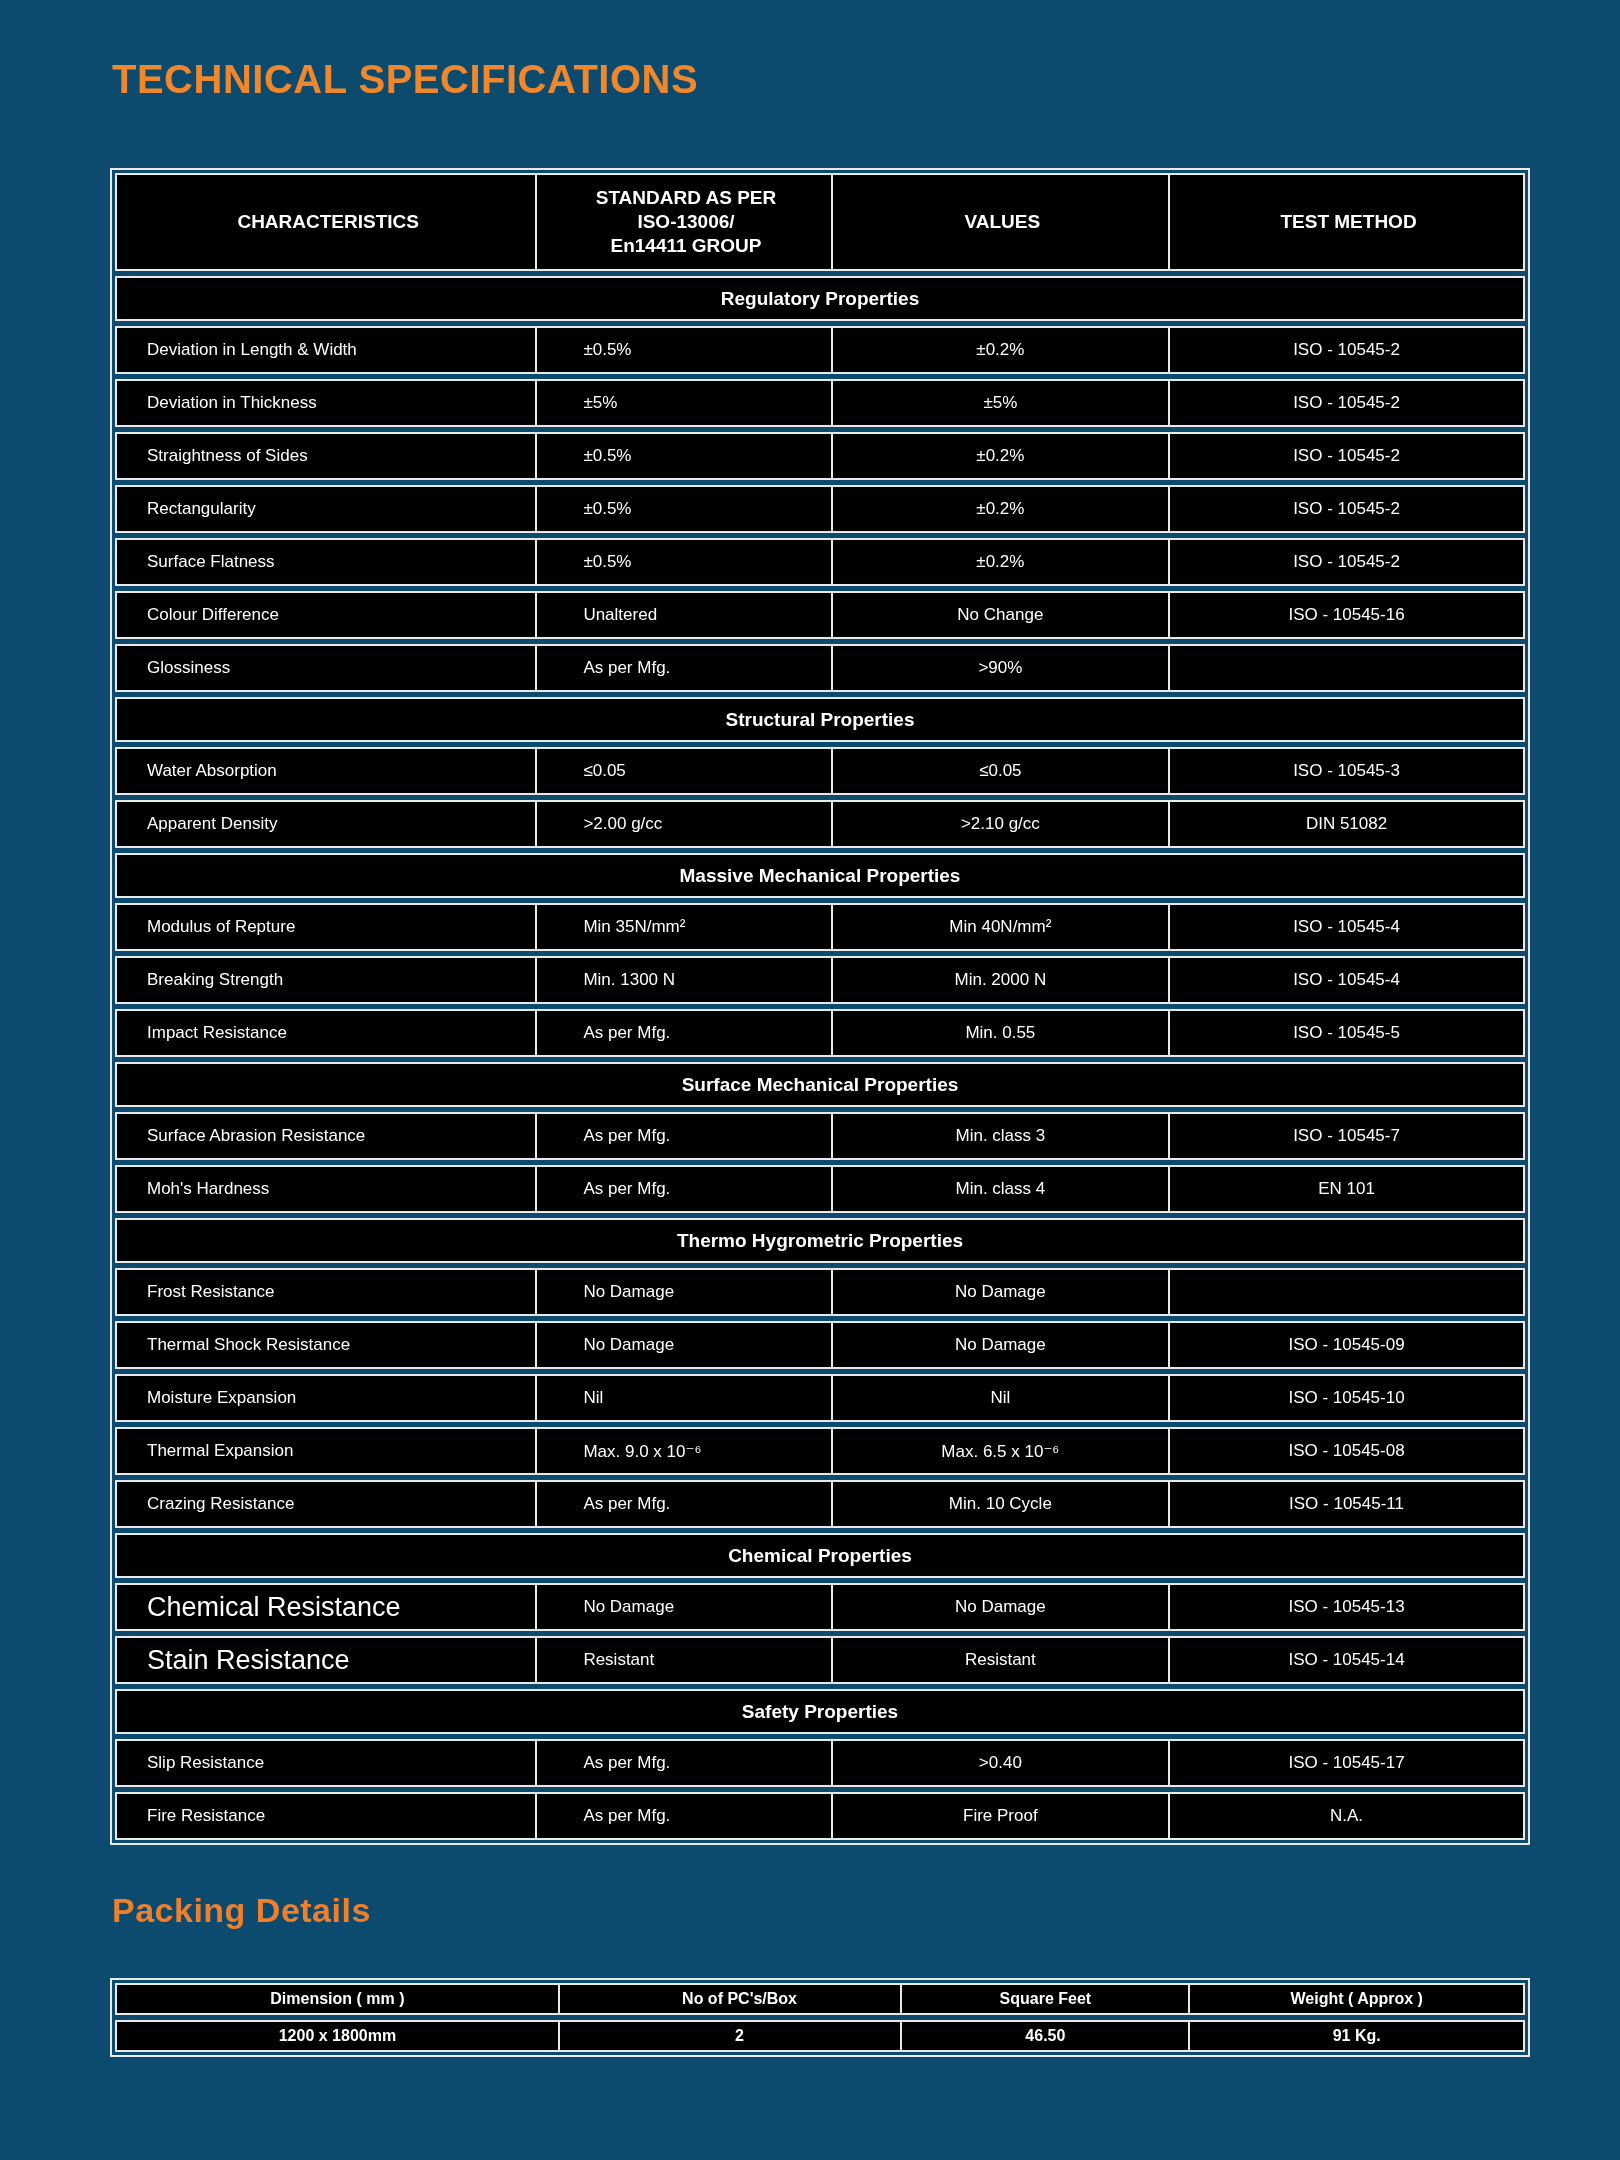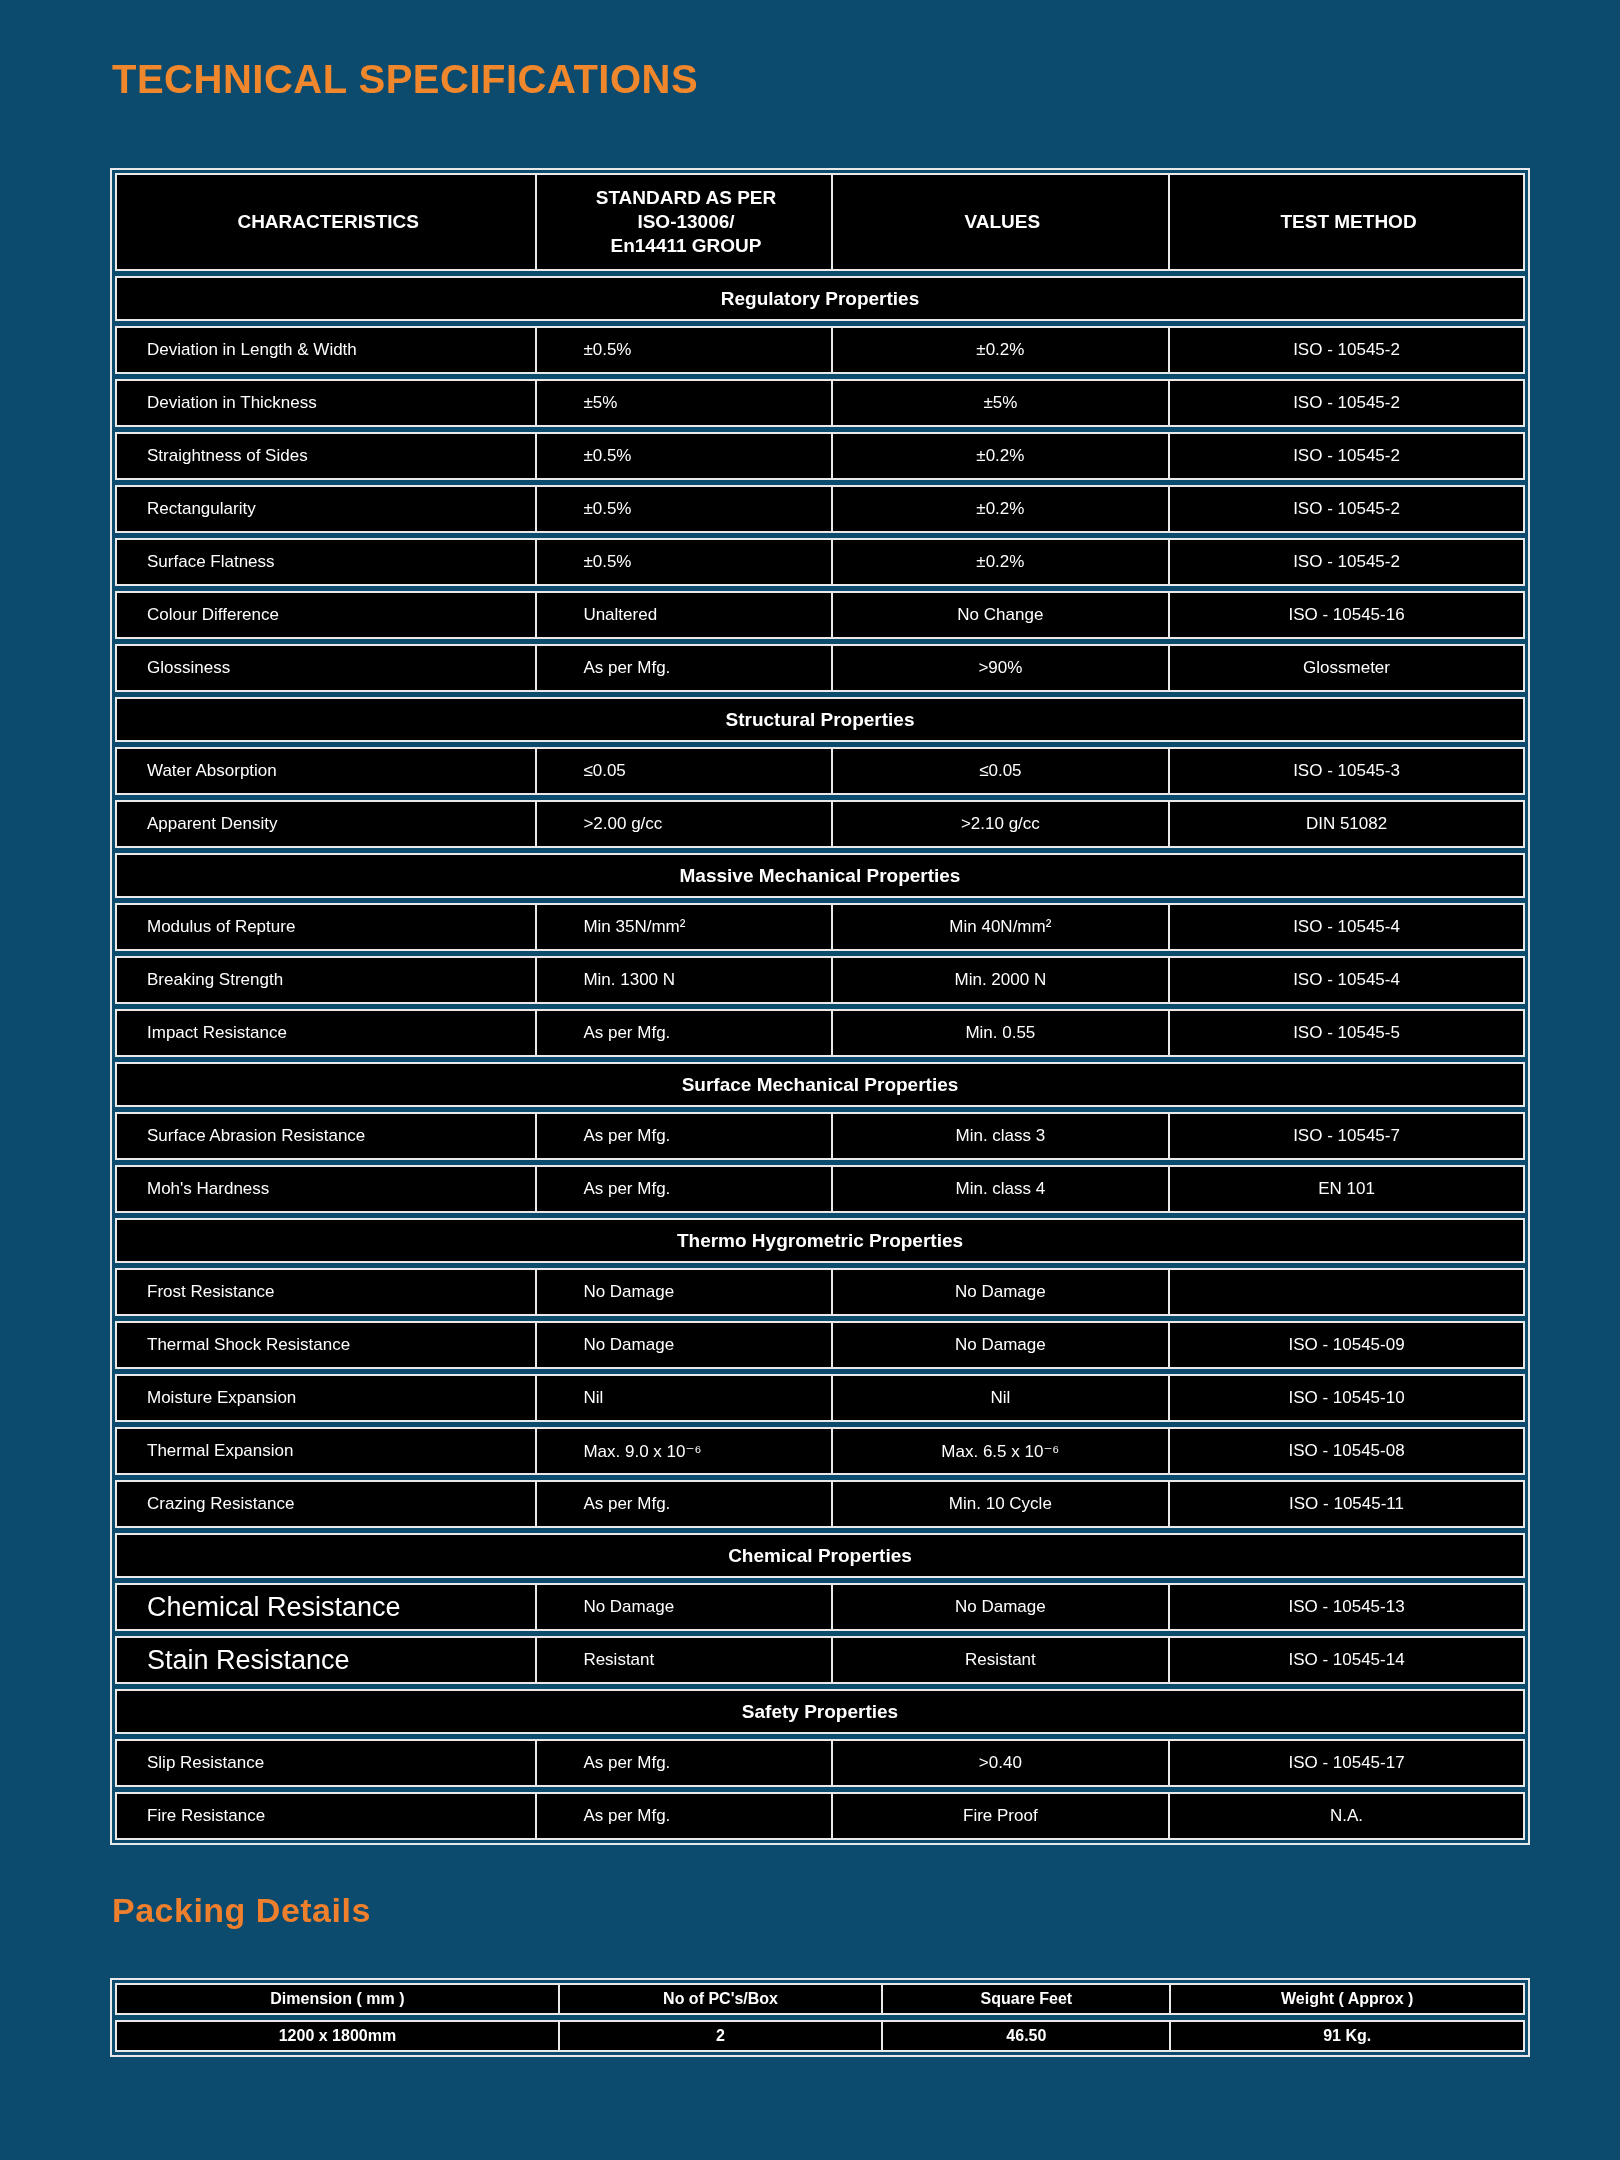--- a/index.html
+++ b/index.html
@@ -39,21 +39,21 @@
   .data-row.emphasis .c0 { font-size:27px; }
 
   h2.packing-title {
     color:#EE7F2C; font-size:34px; font-weight:bold;
     margin:46px 0 0 2px; letter-spacing:0.5px;
   }
   .pack { margin-top:48px; }
   .pack .trow { height:32px; font-size:16px;font-weight:bold; }
   .pack .pack-header-row { font-weight:bold; }
   .p0 { width:31.5%; justify-content:center; text-align:center; }
-  .p1 { width:23%;   justify-content:center; text-align:center; }
+  .p1 { width:23%;   justify-content:center; text-align:center;margin-left:19px; }
   .p2 { width:20.5%; justify-content:center; text-align:center; }
   .p3 { flex:1;      justify-content:center; text-align:center; }
 </style>
 </head>
 <body>
 
 <div class="page">
   <h1 class="title">TECHNICAL SPECIFICATIONS</h1>
   <div class="tbl">
       <div class="trow header-row">
@@ -100,21 +100,20 @@
       <div class="trow data-row">
         <div class="cell c0 bordered">Colour Difference</div>
         <div class="cell c1 bordered">Unaltered</div>
         <div class="cell c2 bordered">No Change</div>
         <div class="cell c3">ISO - 10545-16</div>
       </div>
       <div class="trow data-row">
         <div class="cell c0 bordered">Glossiness</div>
         <div class="cell c1 bordered">As per Mfg.</div>
         <div class="cell c2 bordered">&gt;90%</div>
-        <div class="cell c3">Glossmeter</div>
       </div>
       <div class="trow section-row">
         <div class="cell section-cell">Structural Properties</div>
       </div>
       <div class="trow data-row">
         <div class="cell c0 bordered">Water Absorption</div>
         <div class="cell c1 bordered">≤0.05</div>
         <div class="cell c2 bordered">≤0.05</div>
         <div class="cell c3">ISO - 10545-3</div>
       </div>

